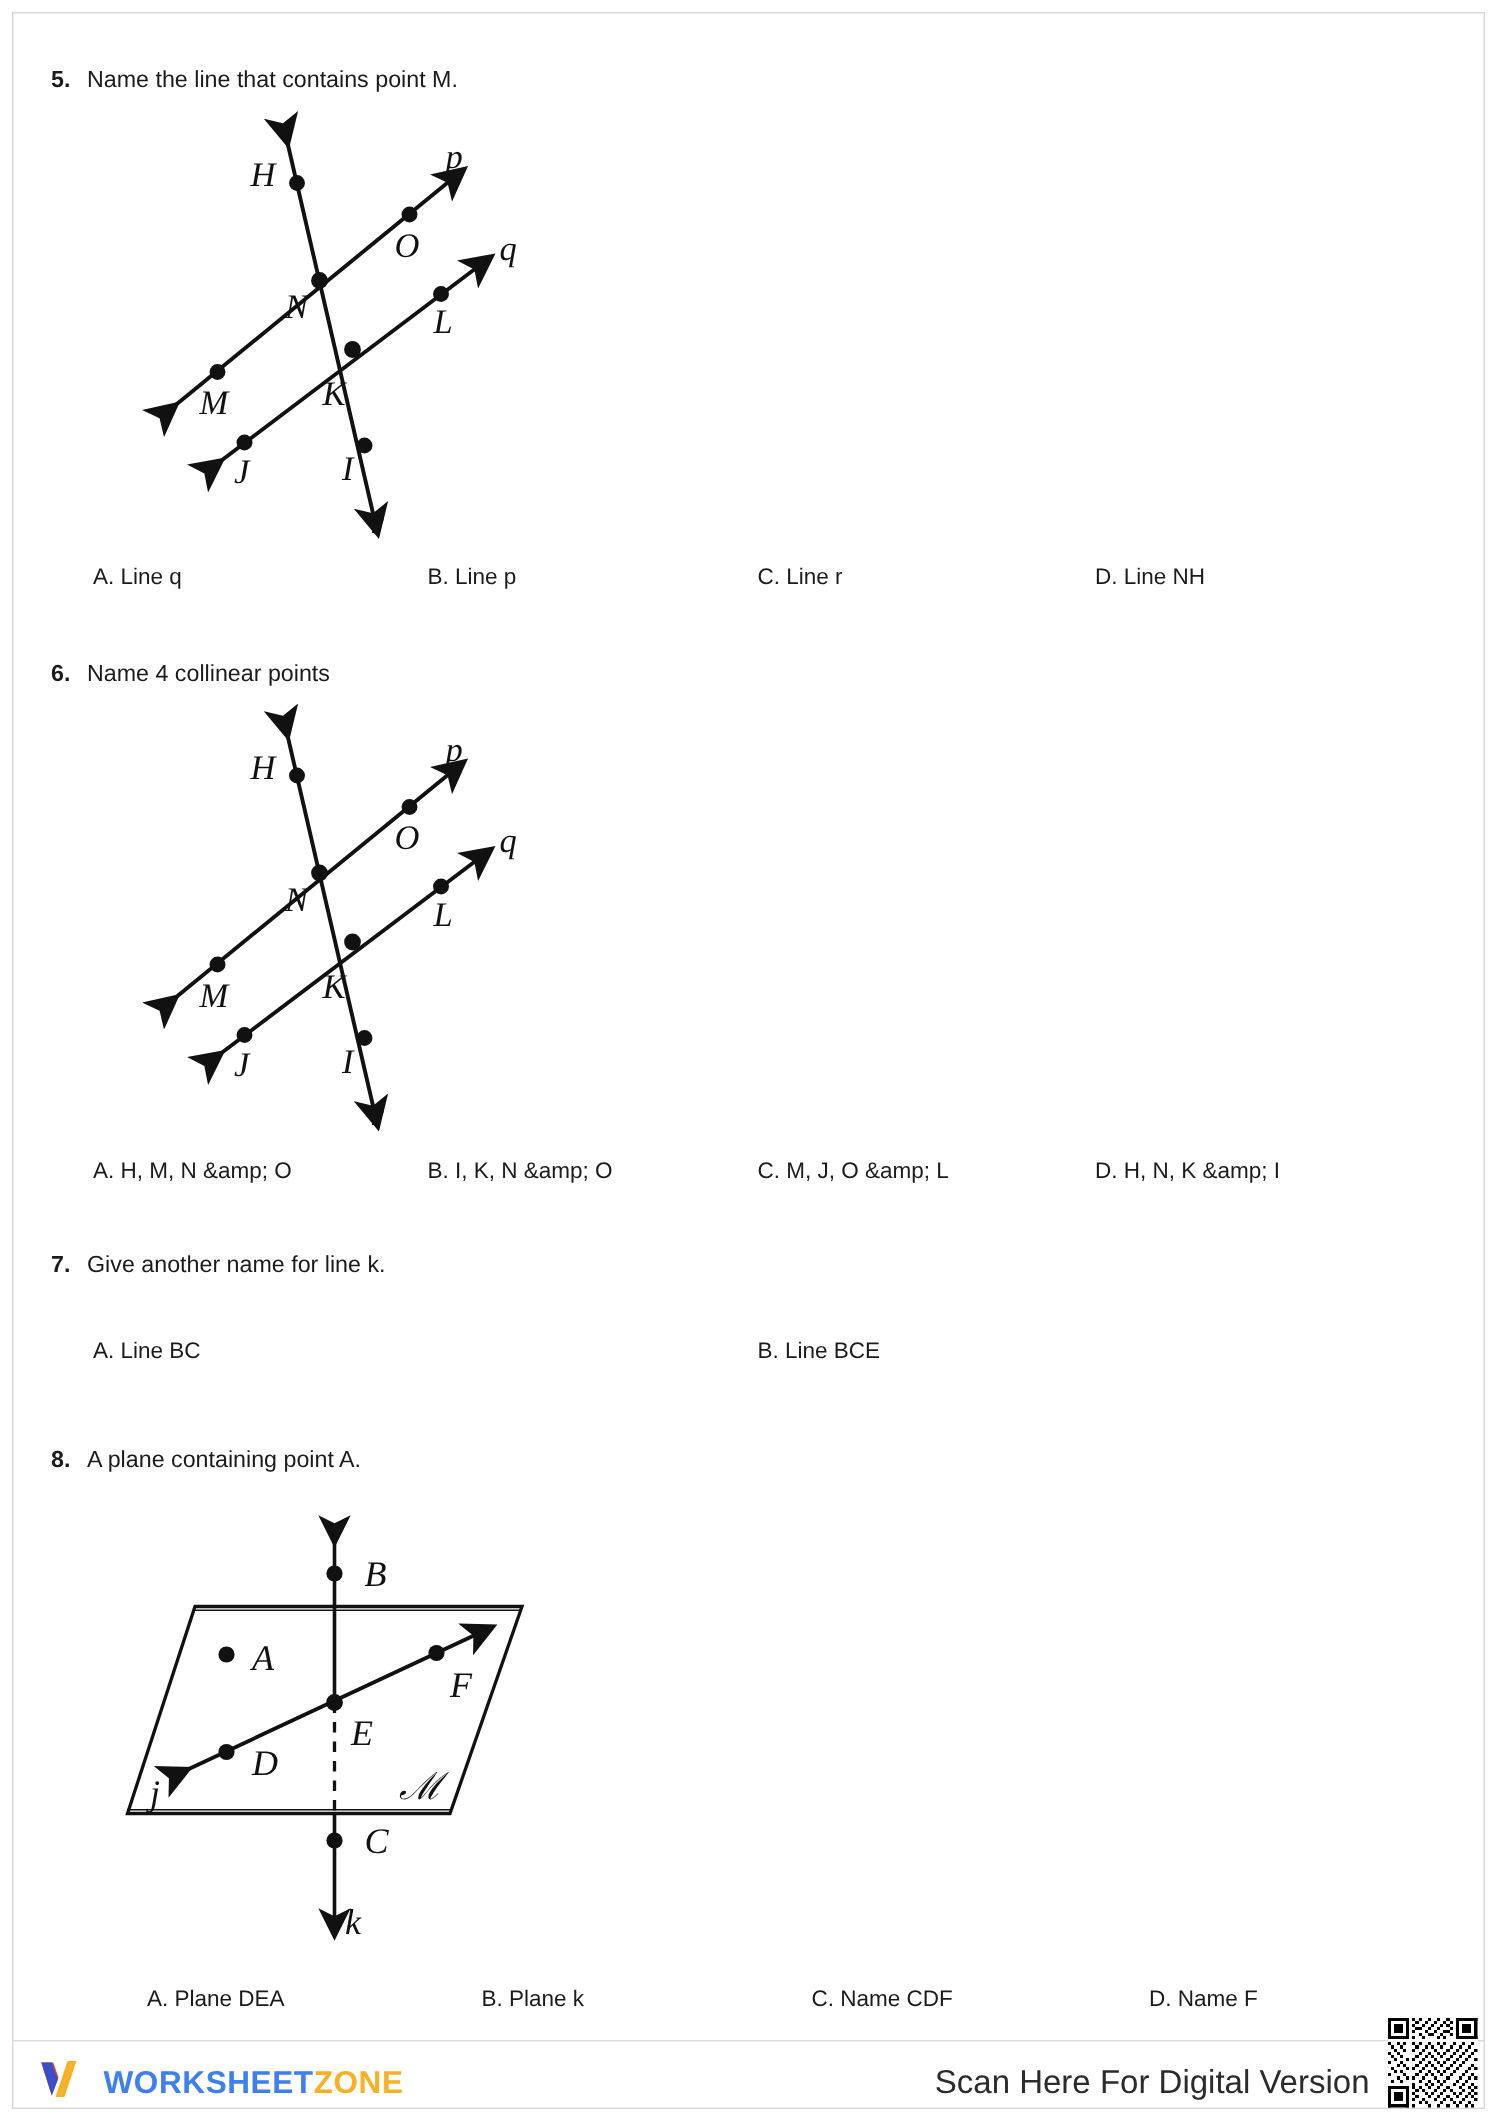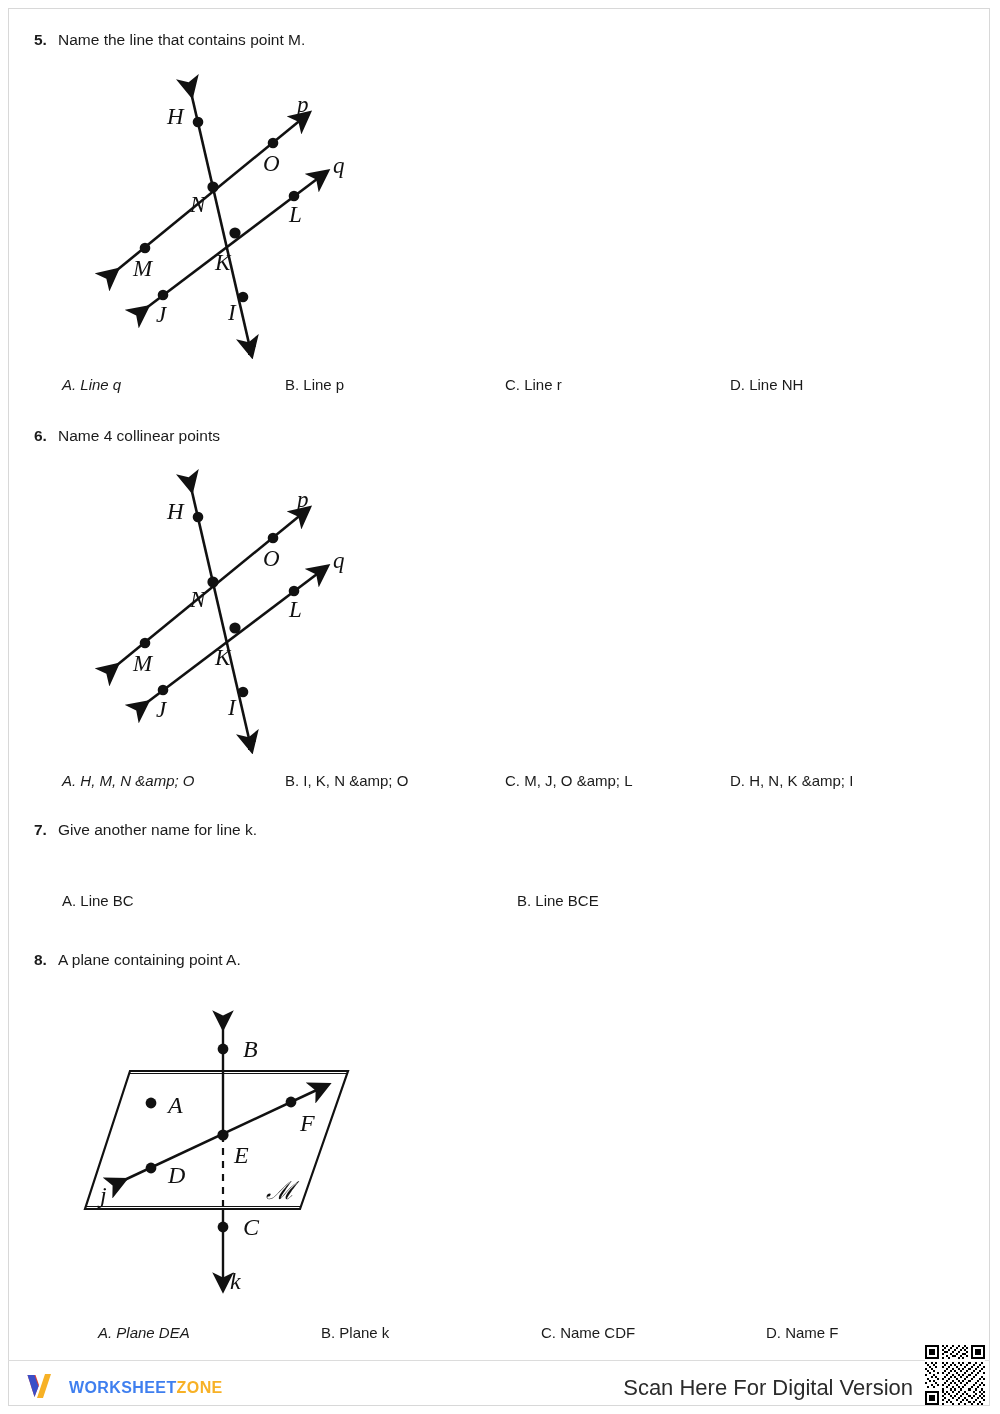--- a/index.html
+++ b/index.html
@@ -42,41 +42,42 @@
   }
   .q-num {
     font-weight: bold;
     font-size: 15.5px;
     width: 24px;
     flex: 0 0 24px;
   }
   .q-text {
     font-size: 15.5px;
     line-height: 1.3;
+    margin-top: 14px;
   }
 
   
   .options-row {
     position: absolute;
     left: 0;
     width: 1000px;
     height: 24px;
   }
   .opt {
     position: absolute;
     font-size: 15px;
     white-space: nowrap;
     line-height: 20px;
   }
-  .opt.c0 { left: 62px; font-style: italic; }
+  .opt.c0 { left: 62px; }
   .opt.c1 { left: 285px; }
   .opt.c2 { left: 505px; }
   .opt.c3 { left: 730px; }
   .opt.h0 { left: 62px; }
-  .opt.h1 { left: 505px; margin-left: 12px; }
+  .opt.h1 { left: 505px; }
 
   
   .figure {
     position: absolute;
   }
   .figure svg { display: block; }
 
   
   .footer {
     position: absolute;
@@ -89,21 +90,21 @@
   }
   .brand {
     position: absolute;
     left: 18px;
     top: 10px;
     display: flex;
     align-items: center;
     gap: 9px;
   }
   .brand-text {
-    font-size: 16px;
+    font-size: 21px;
     font-weight: bold;
     letter-spacing: 0.4px;
   }
   .brand-w { color: #3f7fef; }
   .brand-z { color: #f7b126; }
   .scan-text {
     position: absolute;
     right: 77px;
     top: 14px;
     font-size: 22px;

